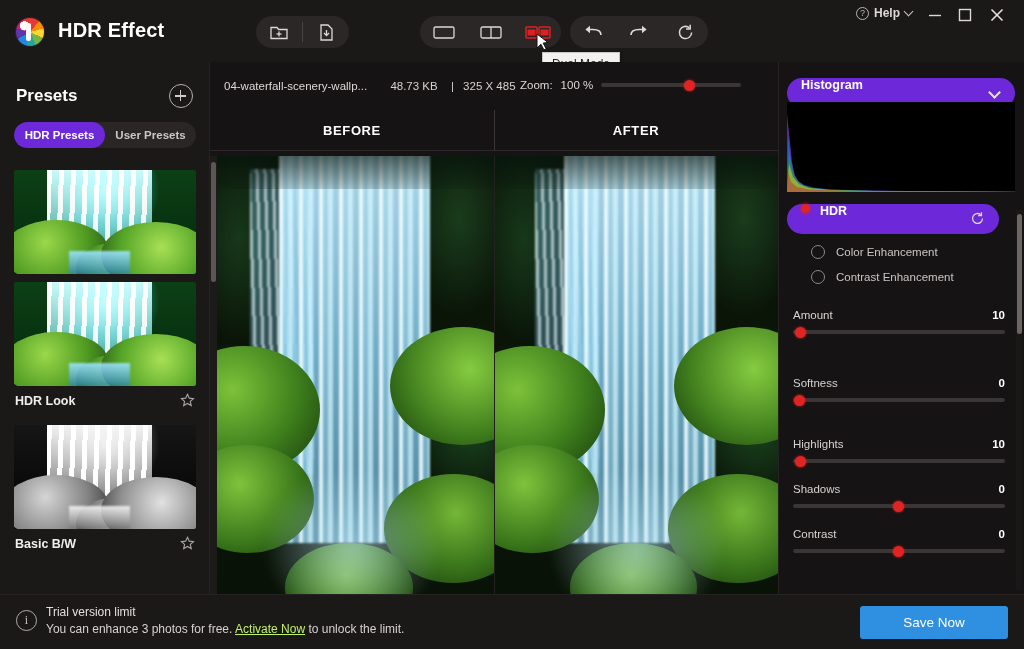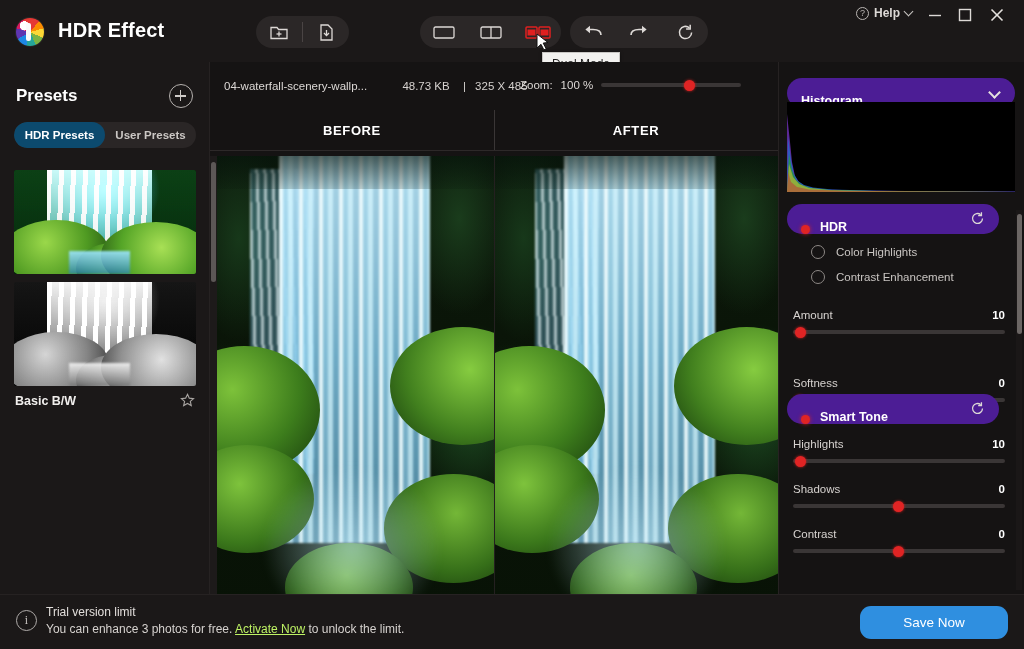--- a/index.html
+++ b/index.html
@@ -92,21 +92,21 @@
   .plus-btn::after { left:9.6px; top:5px; width:1.8px; height:11px; }
 
   .tabs {
     position:absolute; left:14px; top:60px; width:182px; height:26px;
     background:#2a2626; border-radius:13px; display:flex; overflow:hidden;
   }
   .tab {
     flex:1; display:flex; align-items:center; justify-content:center;
     font-size:11.5px; font-weight:bold; color:#cbc7c4; cursor:pointer;
   }
-  .tab.active { background:#0c4a6e; color:#ffffff; border-radius:13px; }
+  .tab.active { background:#6d28d9; color:#ffffff; border-radius:13px; }
 
   .preset-list { position:absolute; left:0; top:100px; width:210px; height:432px; overflow:hidden; }
   .preset-item { position:relative; width:210px; padding: 8px 14px 0; }
   .thumb { width:182px; height:104px; border-radius:2px; position:relative; overflow:hidden; }
   .preset-row { display:flex; align-items:center; justify-content:space-between; padding:7px 1px 9px; }
   .preset-name { font-size:12.5px; font-weight:bold; color:#f0eeec; }
   .star { width:15px; height:15px; cursor:pointer; }
 
   
   .wf { position:absolute; inset:0; background:#0a1408; }
@@ -128,21 +128,21 @@
   .wf .pool { position:absolute; left:30%; bottom:0; width:34%; height:22%;
     background: linear-gradient(180deg, rgba(160,230,255,.9), rgba(40,130,185,.7)); filter: blur(1px); }
   .wf.vivid .sky { filter: saturate(1.6) brightness(1.18); }
   .wf.vivid .falls { filter: blur(.6px) saturate(1.5) brightness(1.25); }
   .wf.bw { filter: grayscale(1) contrast(1.25) brightness(1.02); }
 
   
   .center { position:absolute; left:210px; top:62px; width:568px; height:532px; background:#151313; }
   .fileinfo { position:absolute; left:14px; top:18px; font-size:11.5px; color:#cfcbc8; }
   .filename { color:#ddd9d6; }
-  .filemeta { margin-left:32px; color:#d6d2cf; }
+  .filemeta { margin-left:20px; color:#d6d2cf; }
   .zoomwrap { position:absolute; left:310px; top:17px; display:flex; align-items:center; gap:8px; }
   .zoomlabel { font-size:11.5px; color:#ddd9d6; white-space:nowrap; }
   .ztrack { position:relative; width:140px; height:4px; background:#3a3636; border-radius:2px; }
   .zknob { position:absolute; left:59%; top:-3.5px; width:11px; height:11px; border-radius:50%;
            background:#e02424; box-shadow:0 0 3px rgba(224,36,36,.85); cursor:pointer; }
 
   .compare-head { position:absolute; left:0; top:48px; width:568px; height:40px; display:flex; }
   .compare-head > div { flex:1; display:flex; align-items:center; justify-content:center;
     font-size:13px; font-weight:bold; letter-spacing:.6px; color:#ffffff; }
   .chsep { position:absolute; left:284px; top:48px; width:1px; height:40px; background:#3a3636; }
@@ -194,22 +194,22 @@
 
   
   .vscroll { position:absolute; left:0; top:94px; width:7px; height:438px; background:#1d1a1a; }
   .vscroll .thumbbar { position:absolute; left:1px; top:6px; width:5px; height:120px;
     background:#5c5756; border-radius:3px; }
 
   
   .rightpanel { position:absolute; left:778px; top:62px; width:246px; height:532px;
     background:#151313; border-left:1px solid #262222; }
   .rsection-head {
-    position:absolute; left:8px; width:212px; height:30px; background:#4c1d95; border-radius:15px;
-    display:flex; align-items:flex-end; cursor:pointer;
+    position:absolute; left:8px; width:212px; height:30px; background:#6d28d9; border-radius:15px;
+    display:flex; align-items:flex-start; cursor:pointer;
   }
   .rsection-head.wide { width:228px; }
   .rs-title { font-size:12.5px; font-weight:bold; color:#ffffff; }
   .dot { width:9px; height:9px; border-radius:50%; background:#e02424; margin:0 10px 0 14px;
          box-shadow:0 0 4px rgba(224,36,36,.9); }
   .reset-ic { position:absolute; right:14px; top:7px; width:15px; height:15px; cursor:pointer; }
   .chev-d { position:absolute; right:16px; top:10px; width:9px; height:9px;
             border-right:2px solid #e6e2df; border-bottom:2px solid #e6e2df; transform:rotate(45deg); }
 
   .histogram { position:absolute; left:8px; top:40px; width:228px; height:90px;
@@ -234,21 +234,21 @@
   
   .footer { position:absolute; left:0; top:594px; width:1024px; height:55px; background:#1b1818;
             border-top:1px solid #262222; }
   .info-ic { position:absolute; left:16px; top:15px; width:21px; height:21px; border:1.5px solid #b0acaa;
              border-radius:50%; color:#c6c2bf; font-size:12px; line-height:18px; text-align:center;
              font-family:"Liberation Serif", serif; }
   .trial-t1 { position:absolute; left:46px; top:10px; font-size:12px; color:#e2dedb; }
   .trial-t2 { position:absolute; left:46px; top:27px; font-size:12px; color:#d6d2cf; }
   .alink { color:#bef264; text-decoration:underline; cursor:pointer; }
   .savebtn { position:absolute; right:16px; top:11px; width:148px; height:33px; background:#2f8fe0;
-             border-radius:11px; display:flex; align-items:center; justify-content:center;
+             border-radius:3px; display:flex; align-items:center; justify-content:center;
              font-size:13.5px; color:#ffffff; cursor:pointer; }
 </style>
 </head>
 <body>
 
 <div id="app">
 
   <div class="titlebar">
     <div class="logo"></div>
     <div class="app-title">HDR Effect</div>
@@ -359,20 +359,38 @@
             <div class="sky"></div>
               <div class="falls"></div>
             <div class="moss1"></div>
               <div class="moss3"></div>
               <div class="moss2"></div>
               <div class="pool"></div>
           </div>
         </div>
       </div>
 
+      <div class="preset-item">
+        <div class="thumb">
+          <div class="wf vivid">
+            <div class="sky"></div>
+              <div class="falls"></div>
+            <div class="moss1"></div>
+              <div class="moss3"></div>
+              <div class="moss2"></div>
+              <div class="pool"></div>
+          </div>
+        </div>
+        <div class="preset-row">
+          <span class="preset-name">HDR Look</span>
+          <svg class="star" viewBox="0 0 16 16">
+            <path d="M8 1.4l1.9 4.1 4.5.5-3.4 3 1 4.4L8 11.2 3.9 13.4l1-4.4-3.4-3 4.5-.5z" fill="none" stroke="#a8a4a1" stroke-width="1.2"></path>
+          </svg>
+        </div>
+      </div>
 
       <div class="preset-item">
         <div class="thumb">
           <div class="wf bw">
             <div class="sky"></div>
               <div class="falls"></div>
             <div class="moss1"></div>
               <div class="moss3"></div>
               <div class="moss2"></div>
               <div class="pool"></div>
@@ -473,21 +491,21 @@
       <div class="dot"></div>
       <span class="rs-title">HDR</span>
       <svg class="reset-ic" viewBox="0 0 16 16">
         <path d="M13.3 8a5.3 5.3 0 1 1-1.9-4.1" fill="none" stroke="#ddd9d6" stroke-width="1.4"></path>
         <path d="M12.2 1.4v3.5h-3.5" fill="none" stroke="#ddd9d6" stroke-width="1.4"></path>
       </svg>
     </div>
 
     <div class="radio-row" style="left:32px; top:183px">
       <div class="radio"></div>
-      <span class="radio-label">Color Highlights</span>
+      <span class="radio-label">Color Enhancement</span>
     </div>
     <div class="radio-row" style="left:32px; top:208px">
       <div class="radio"></div>
       <span class="radio-label">Contrast Enhancement</span>
     </div>
 
     <div class="slider-block" style="top:247px">
       <div class="sl-head">
         <span class="sl-name">Amount</span>
         <span class="sl-val">10</span>
@@ -500,28 +518,20 @@
     <div class="slider-block" style="top:315px">
       <div class="sl-head">
         <span class="sl-name">Softness</span>
         <span class="sl-val">0</span>
       </div>
       <div class="sl-track">
         <div class="sl-knob" style="left:1px"></div>
       </div>
     </div>
 
-    <div class="rsection-head" style="top:332px">
-      <div class="dot"></div>
-      <span class="rs-title">Smart Tone</span>
-      <svg class="reset-ic" viewBox="0 0 16 16">
-        <path d="M13.3 8a5.3 5.3 0 1 1-1.9-4.1" fill="none" stroke="#ddd9d6" stroke-width="1.4"></path>
-        <path d="M12.2 1.4v3.5h-3.5" fill="none" stroke="#ddd9d6" stroke-width="1.4"></path>
-      </svg>
-    </div>
 
     <div class="slider-block" style="top:376px">
       <div class="sl-head">
         <span class="sl-name">Highlights</span>
         <span class="sl-val">10</span>
       </div>
       <div class="sl-track">
         <div class="sl-knob" style="left:2px"></div>
       </div>
     </div>

